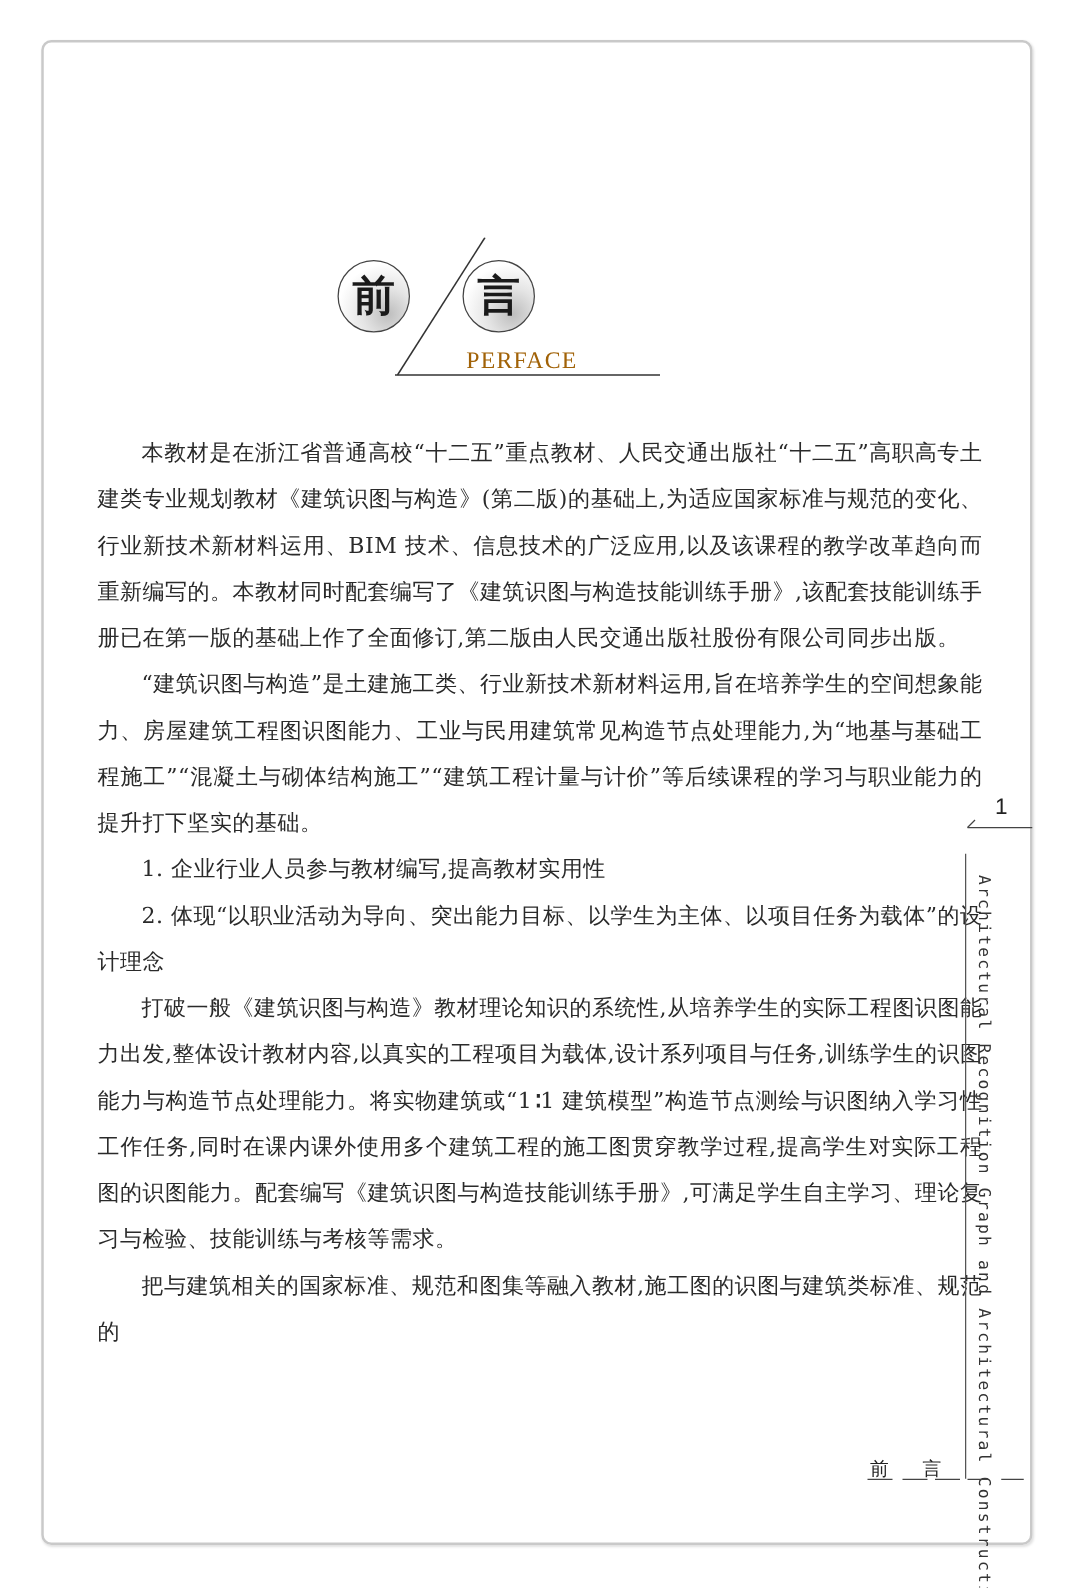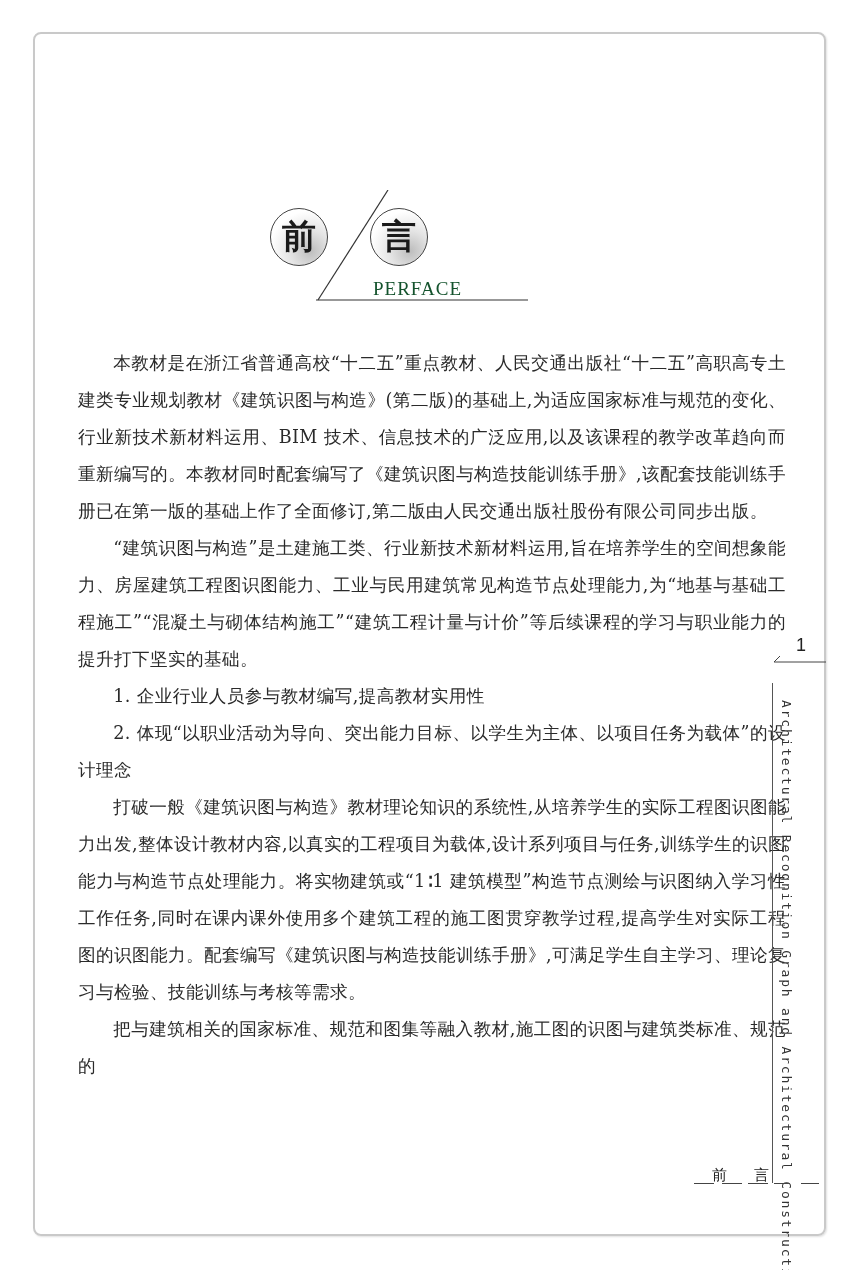--- a/index.html
+++ b/index.html
@@ -20,21 +20,21 @@
     background: radial-gradient(circle at 70% 75%, #bdbdbd 0%, #e4e4e4 35%, #ffffff 70%);
     display: flex; align-items: center; justify-content: center;
     font-size: 34px; font-weight: bold; color: #1a1a1a;
     font-family: "DejaVu Sans", sans-serif;
   }
   .circle.c1 { left: 30px; top: 18px; }
   .circle.c2 { left: 130px; top: 18px; }
   .title-lines { position: absolute; left: 0; top: 0; width: 300px; height: 120px; }
   .perface {
     position: absolute; left: 133px; top: 88px; font-size: 19px; letter-spacing: 1px;
-    font-family: "Liberation Serif", serif; color: #14532d;
+    font-family: "Liberation Serif", serif; color: #a16207;
   }
   
   .body {
     position: absolute; left: 78px; top: 345px; width: 708px;
     font-size: 17.6px; line-height: 37px; text-align: justify;
     font-family: "DejaVu Serif", serif; letter-spacing: 0.4px;
   }
   .body p { margin: 0; text-indent: 2em; }
   
   .page-num-wrap { position: absolute; left: 770px; top: 630px; width: 56px; height: 40px; }
@@ -45,21 +45,21 @@
   .side-vline {
     position: absolute; left: 772px; top: 683px; width: 1px; height: 500px; background: #555;
   }
   .side-text {
     position: absolute; left: 779px; top: 700px;
     writing-mode: vertical-rl; font-family: "DejaVu Sans Mono", "Liberation Mono", monospace;
     font-size: 13px; letter-spacing: 1.8px; color: #333; white-space: nowrap;
   }
   .footer-title {
     position: absolute; left: 696px; top: 1166px; font-size: 15px;
-    font-family: "DejaVu Sans", sans-serif; color: #222; letter-spacing: 0; margin-left: 16px;
+    font-family: "DejaVu Sans", sans-serif; color: #222; letter-spacing: 0;
   }
   .footer-title span { display: inline-block; width: 42px; }
   .dash {
     position: absolute; top: 1183px; height: 1px; background: #444;
   }
 </style>
 </head>
 <body>
 
 <div class="frame"></div>

